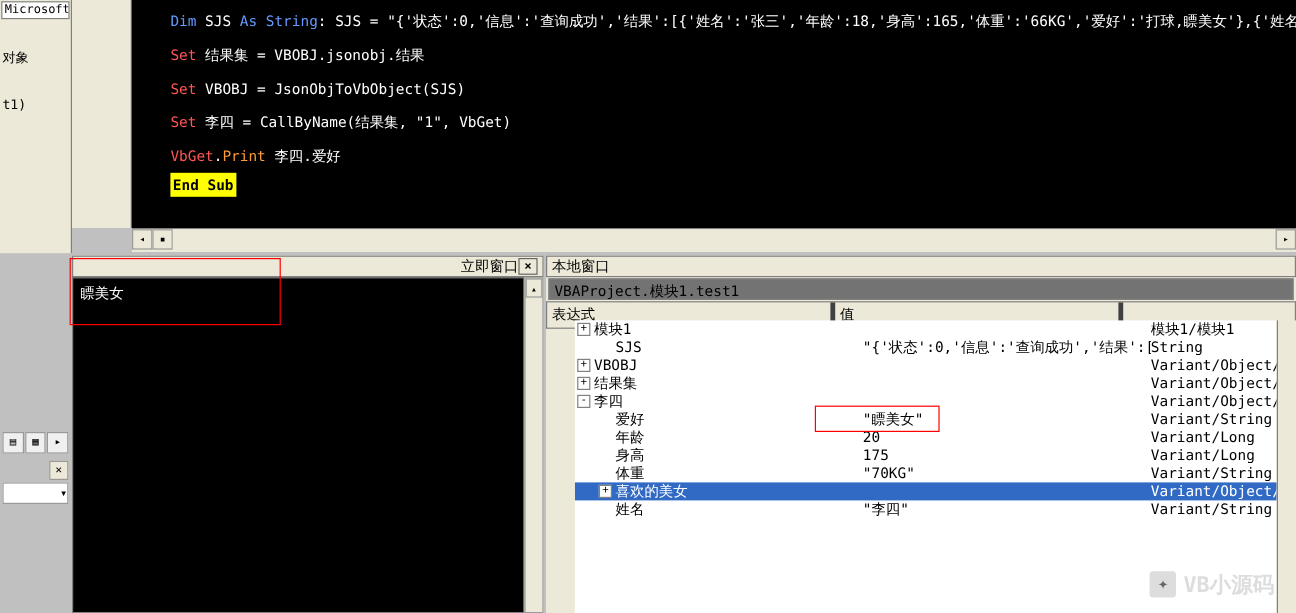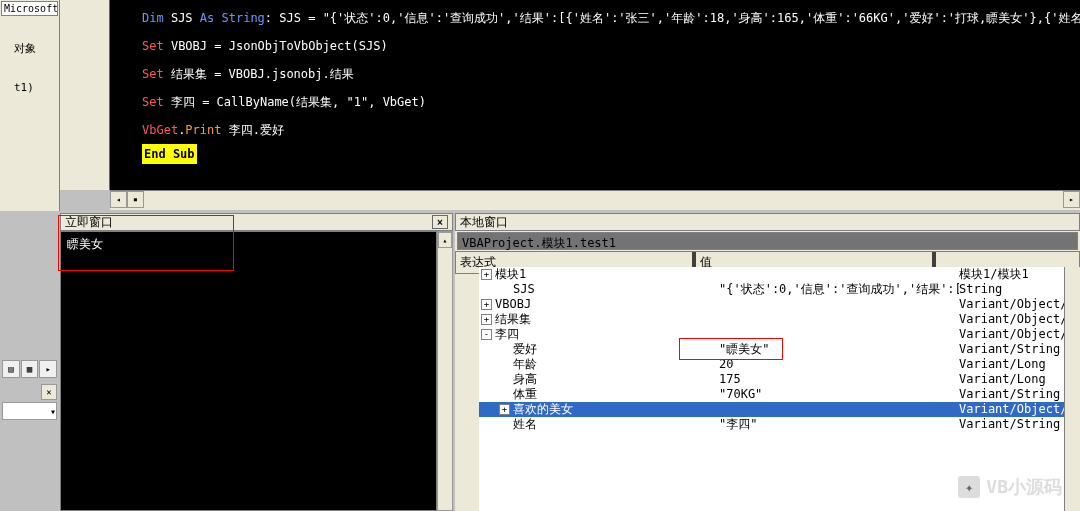--- a/index.html
+++ b/index.html
@@ -1,20 +1,20 @@
 <!DOCTYPE html>
 <html><head>
 <meta charset="utf-8">
 <style>
   * { box-sizing: border-box; margin: 0; padding: 0; }
   body { font-family: "SimSun", "宋体", monospace; font-size: 12px; background: #c0c0c0; width: 1080px; height: 511px; overflow: hidden; position: relative; }
   
   .toolbar-left { position: absolute; left: 0; top: 0; width: 60px; height: 211px; background: #ece9d8; border-right: 1px solid #808080; }
   .toolbar-left .title-bar { background: #fff; border: 1px solid #808080; font-size: 10px; padding: 1px 2px; white-space: nowrap; overflow: hidden; margin: 1px; }
-  .toolbar-left .proj-text { font-size: 11px; padding: 4px 14px; margin-top: 21px; }
+  .toolbar-left .proj-text { font-size: 11px; padding: 4px 2px; margin-top: 21px; }
   .toolbar-left .btn-row { display: flex; gap: 1px; padding: 2px; }
   .toolbar-left .mini-btn { width: 18px; height: 18px; border: 1px solid #999; background: #f0f0f0; display: flex; align-items: center; justify-content: center; font-size: 9px; cursor: pointer; }
   .toolbar-left .dropdown { border: 1px solid #999; background: #fff; height: 18px; margin: 2px; font-size: 10px; display: flex; align-items: center; justify-content: flex-end; }
   .x-btn { width: 16px; height: 16px; border: 1px solid #999; background: #ece9d8; display: flex; align-items: center; justify-content: center; font-size: 9px; font-weight: bold; margin-top: 4px; float: right; margin-right: 2px; cursor: pointer; }
   
   .code-area { position: absolute; left: 110px; top: 0; right: 0; height: 190px; background: #000; color: #fff; font-family: "Consolas","宋体",monospace; font-size: 12px; padding: 8px 0 8px 32px; overflow: hidden; white-space: nowrap; }
   .code-line { line-height: 20px; white-space: pre; }
   .kw-blue { color: #6699ff; }
   .kw-red { color: #ff5555; }
   .kw-orange { color: #ff9933; }
@@ -23,21 +23,21 @@
   .breakpoint-gutter { position: absolute; left: 110px; top: 0; width: 18px; height: 190px; background: #333; }
   .bp-dot { width: 12px; height: 12px; background: #cc9900; border-radius: 50%; position: absolute; left: 2px; top: 143px; border: 1px solid #664400; }
   .bp-arrow { position: absolute; left: 4px; top: 143px; color: #ffff00; font-size: 10px; }
   .code-left-frame { position:absolute; left:60px; top:0; width:50px; height:190px; background:#ece9d8; border-right:1px solid #666; }
   
   .h-scroll { position: absolute; left: 110px; right: 0; top: 190px; height: 20px; background: #ece9d8; border-top: 1px solid #808080; display: flex; }
   .scroll-btn { width: 17px; height: 17px; border: 1px solid #999; background: #ece9d8; display: flex; align-items: center; justify-content: center; font-size: 8px; }
   .scroll-track { flex: 1; background: #ece9d8; }
   
   .immediate-panel { position: absolute; left: 60px; top: 213px; width: 393px; bottom: 0; background: #ece9d8; }
-  .panel-title { display: flex; align-items: center; justify-content: space-between; background: #ece9d8; border: 1px solid #808080; padding: 2px 4px; height: 18px; }
+  .panel-title { display: flex; align-items: center; justify-content: flex-end; background: #ece9d8; border: 1px solid #808080; padding: 2px 4px; height: 18px; }
   .panel-content { background: #000; color: #fff; position: absolute; left: 0; top: 18px; right: 16px; bottom: 0; border: 1px solid #808080; padding: 4px 6px; }
   .panel-vscroll { position: absolute; right: 0; top: 18px; width: 16px; bottom: 0; background: #ece9d8; border: 1px solid #999; }
   .panel-vscroll .arrow { height: 16px; display: flex; align-items: center; justify-content: center; font-size: 8px; border: 1px solid #999; }
   .red-box { position: absolute; border: 1px solid #ff0000; }
   
   .locals-panel { position: absolute; left: 455px; top: 213px; right: 0; bottom: 0; background: #ece9d8; }
   .context-bar { background: #737373; border: 1px solid #808080; padding: 2px 4px; margin: 1px 2px; height: 18px; font-size: 12px; }
   .locals-header { display: flex; background: #ece9d8; border: 1px solid #808080; }
   .locals-header .col { border-right: 4px solid #404040; padding: 2px 4px; font-size: 12px; }
   .col-expr { width: 240px; }
@@ -79,22 +79,22 @@
 </div>
 
 <div class="code-left-frame"></div>
 
 <div class="breakpoint-gutter">
   <div class="bp-dot"></div>
   <div class="bp-arrow">▶</div>
 </div>
 <div class="code-area">
   <div class="code-line"><span class="kw-blue">Dim</span><span class="txt-white"> SJS </span><span class="kw-blue">As String</span><span class="txt-white">: SJS = "{'状态':0,'信息':'查询成功','结果':[{'姓名':'张三','年龄':18,'身高':165,'体重':'66KG','爱好':'打球,瞟美女'},{'姓名':'李</span></div>
+  <div class="code-line" style="margin-top:8px"><span class="kw-red">Set</span><span class="txt-white"> 结果集 = VBOBJ.jsonobj.结果</span></div>
   <div class="code-line" style="margin-top:8px"><span class="kw-red">Set</span><span class="txt-white"> VBOBJ = JsonObjToVbObject(SJS)</span></div>
-  <div class="code-line" style="margin-top:8px"><span class="kw-red">Set</span><span class="txt-white"> 结果集 = VBOBJ.jsonobj.结果</span></div>
   <div class="code-line" style="margin-top:8px"><span class="kw-red">Set</span><span class="txt-white"> 李四 = CallByName(结果集, "1", VbGet)</span></div>
   <div class="code-line" style="margin-top:8px"><span class="kw-red">VbGet</span><span class="txt-white">.</span><span class="kw-orange">Print</span><span class="txt-white"> 李四.爱好</span></div>
   <div class="code-line" style="margin-top:4px"><span class="end-sub">End Sub</span></div>
 </div>
 
 <div class="h-scroll">
   <div class="scroll-btn">◂</div>
   <div class="scroll-btn">▪</div>
   <div class="scroll-track"></div>
   <div class="scroll-btn">▸</div>

